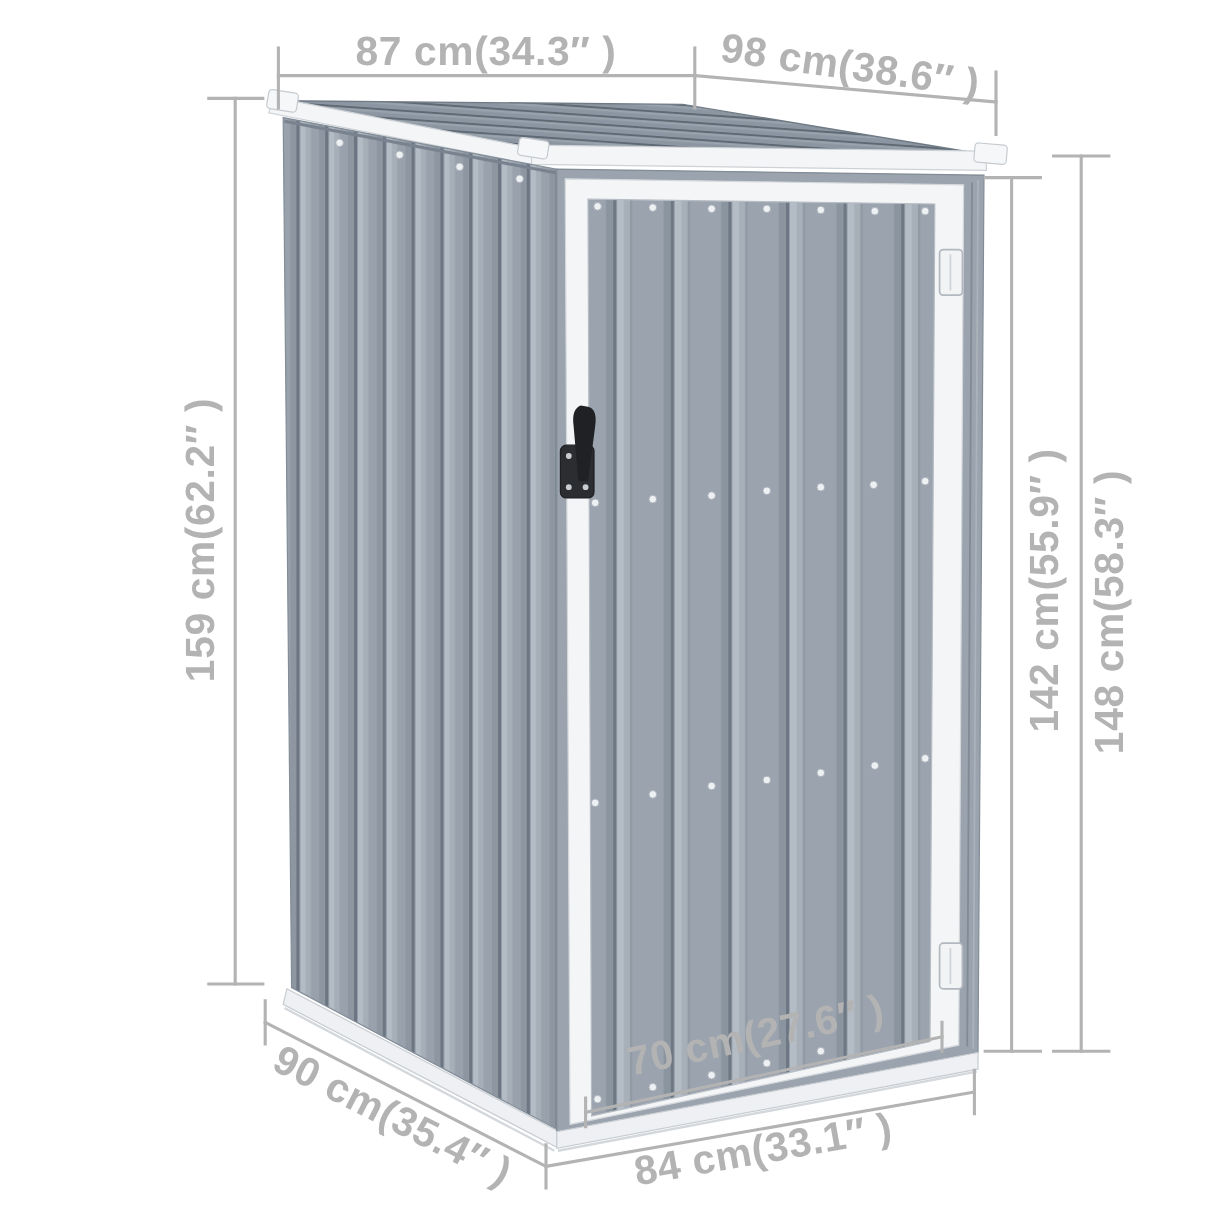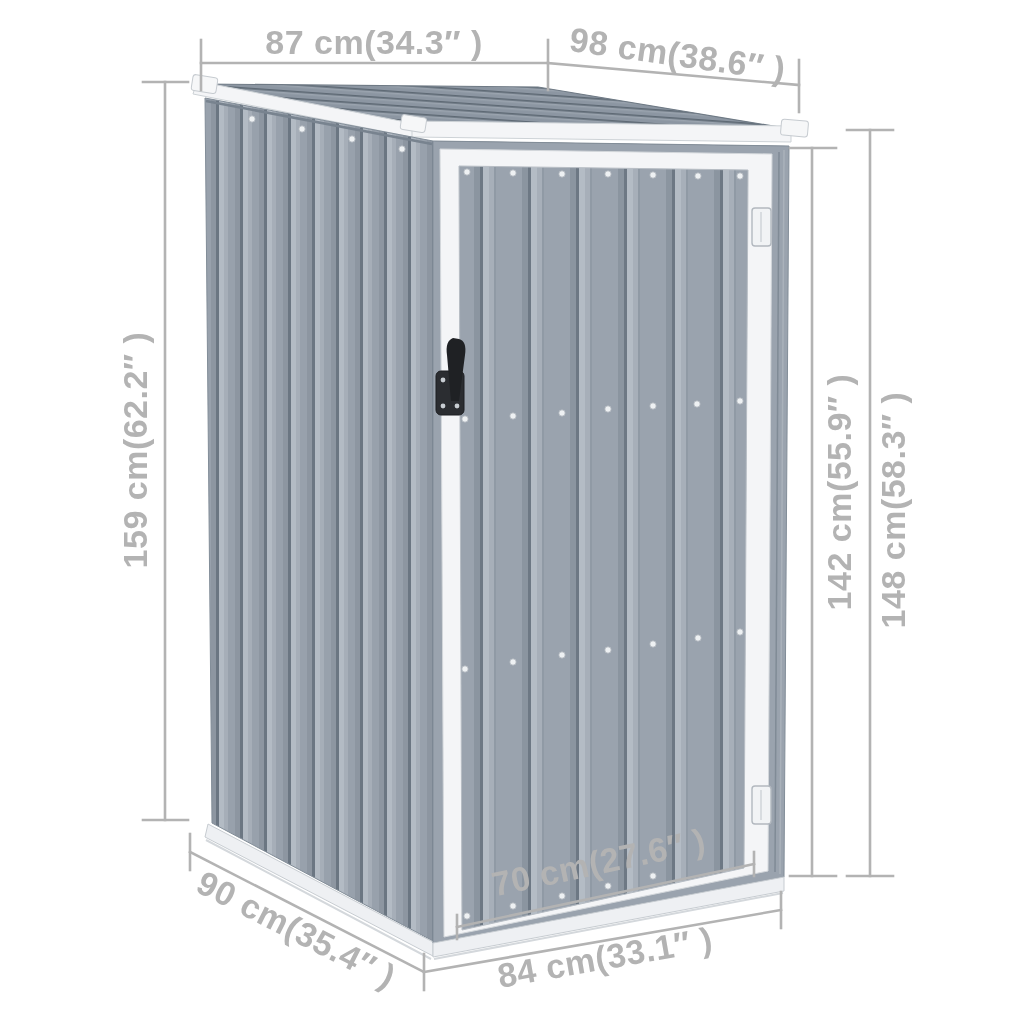--- a/index.html
+++ b/index.html
@@ -2,21 +2,21 @@
 <html><head>
 <meta charset="utf-8">
 <style>
   html,body{margin:0;padding:0;}
   body{
     width:1024px;height:1024px;
     background:#ffffff;
     font-family:"Liberation Sans", sans-serif;
     overflow:hidden;
   }
-  .stage{position:relative;width:935px;height:1024px;background:#ffffff;}
+  .stage{position:relative;width:935px;height:1024px;background:#ffffff;padding-left:31px;}
   svg{display:block;}
   .dim-text{
     font-family:"Liberation Sans", sans-serif;
     font-weight:700;
     font-size:34px;
     fill:#b3b3b3;
     letter-spacing:0.5px;
   }
   .dim-line{stroke:#b3b3b3;stroke-width:2.6;fill:none;stroke-linecap:square;}
 </style>

